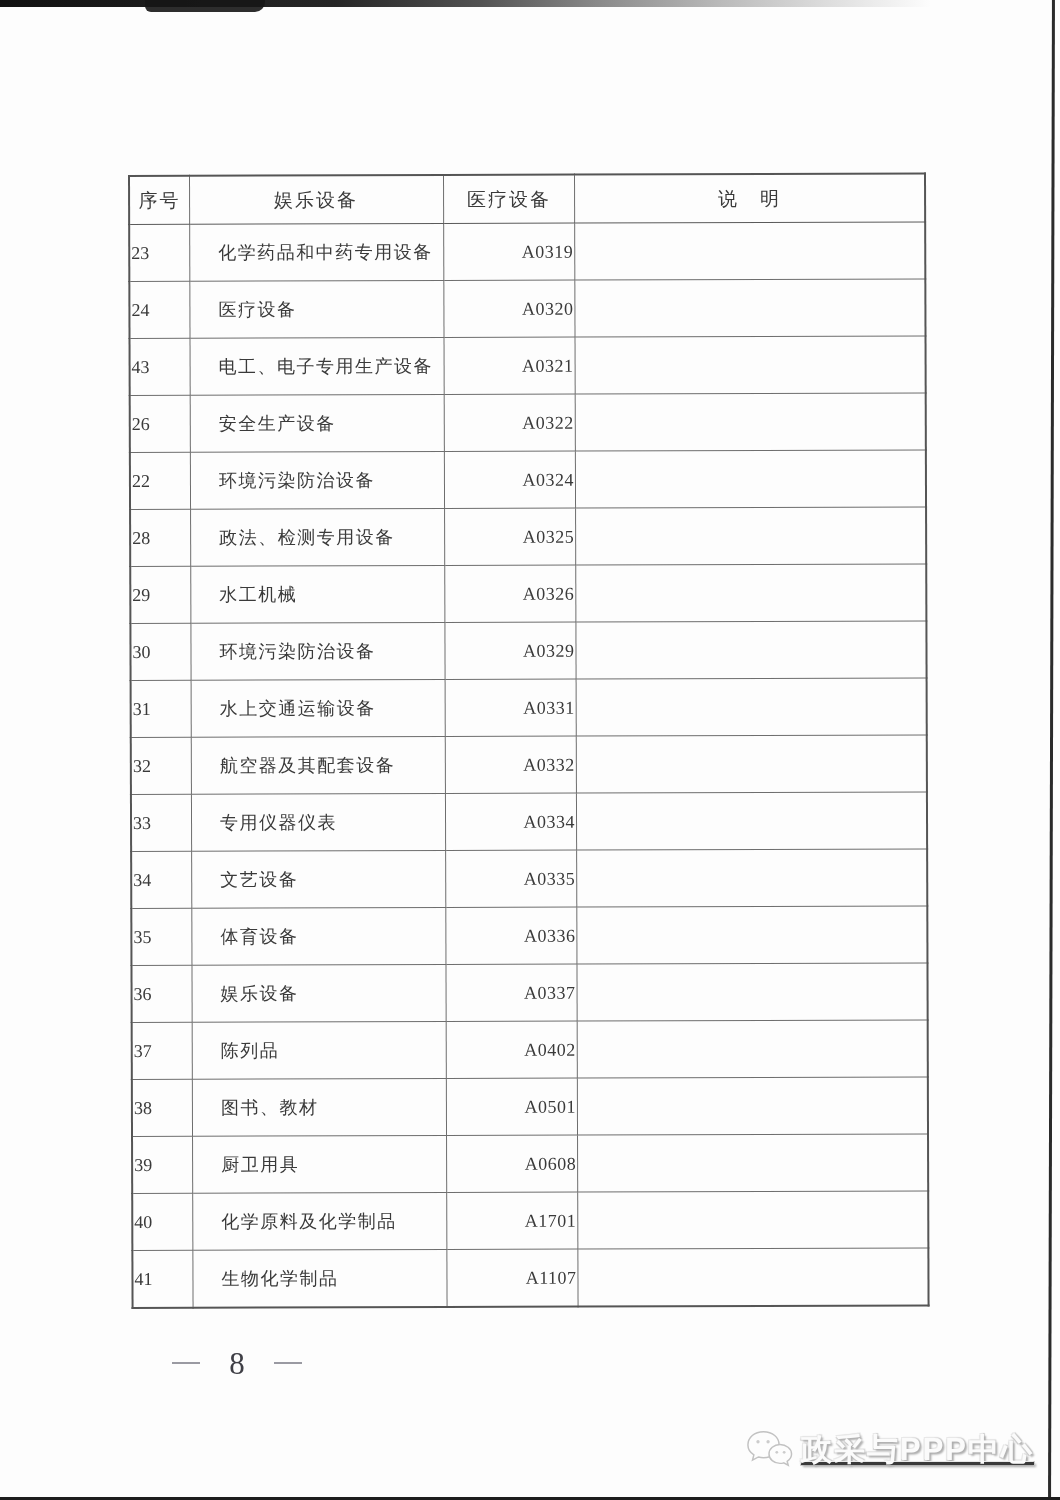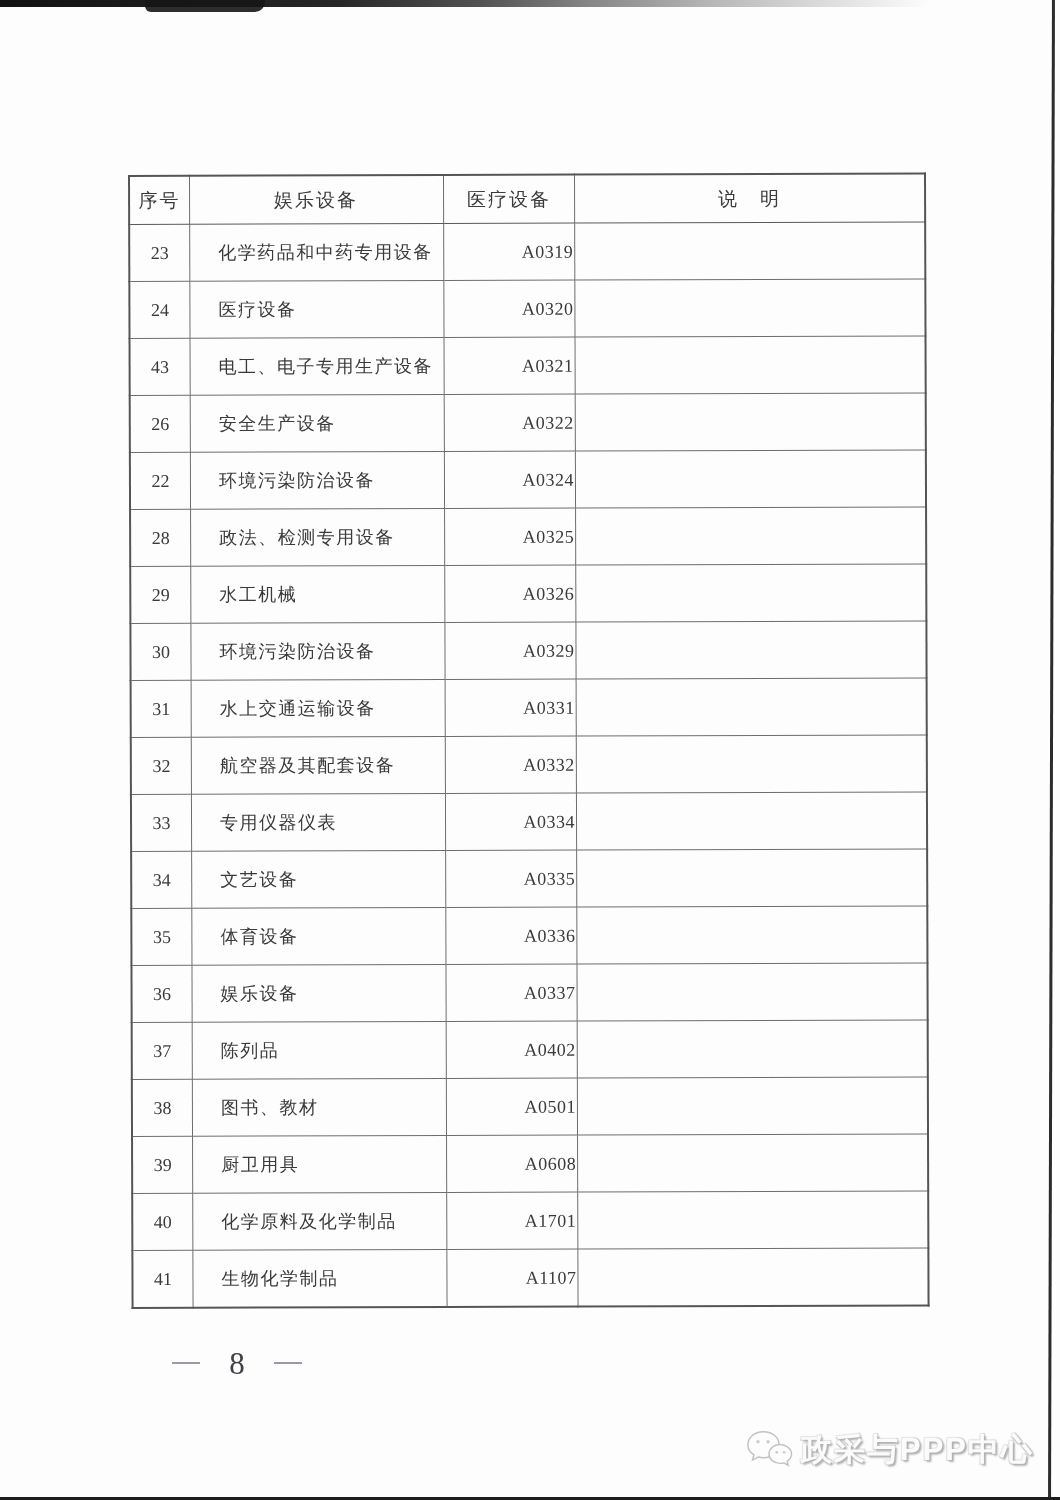--- a/index.html
+++ b/index.html
@@ -73,21 +73,21 @@
   }
   .catalog-table { border: 2px solid #555; }
   .catalog-table thead th {
     height: 45px;
     font-size: 19px;
     letter-spacing: 2px;
     text-align: center;
     border-bottom: 1px solid #5a5a5a;
   }
   .catalog-table tbody td { height: 54px; font-size: 18px; }
-  .col-no    { width: 57px;  text-align: center; font-size: 17px; }
+  .col-no    { width: 57px;  text-align: left; font-size: 17px; }
   .col-name  { width: 252px; text-align: left; padding-left: 28px; letter-spacing: 1.5px; }
   .col-code  { width: 128px; text-align: right; letter-spacing: 0.5px; }
   .col-note  { width: 347px; }
 
   
   .page-number-wrap {
     position: absolute;
     left: 172px;
     top: 1340px;
     width: 130px;
@@ -109,20 +109,21 @@
   }
 
   
   .watermark {
     position: absolute;
     right: 26px;
     top: 1428px;
     display: flex;
     align-items: center;
     gap: 8px;
+    text-decoration: underline;
   }
   .watermark-icon { width: 48px; height: 44px; }
   .watermark-label {
     font-family: "Liberation Sans", "DejaVu Sans", sans-serif;
     font-size: 31px;
     font-weight: bold;
     letter-spacing: 2px;
     color: #fbfbfb;
     text-shadow:
       2px 2px 2px #aeaeae,

